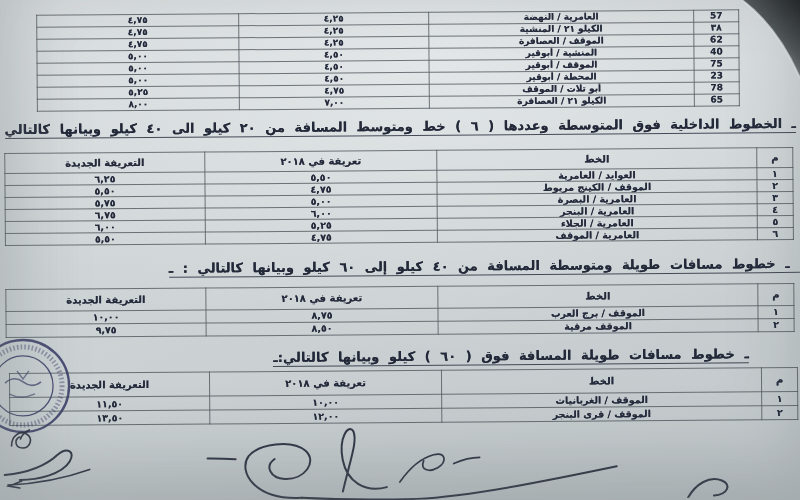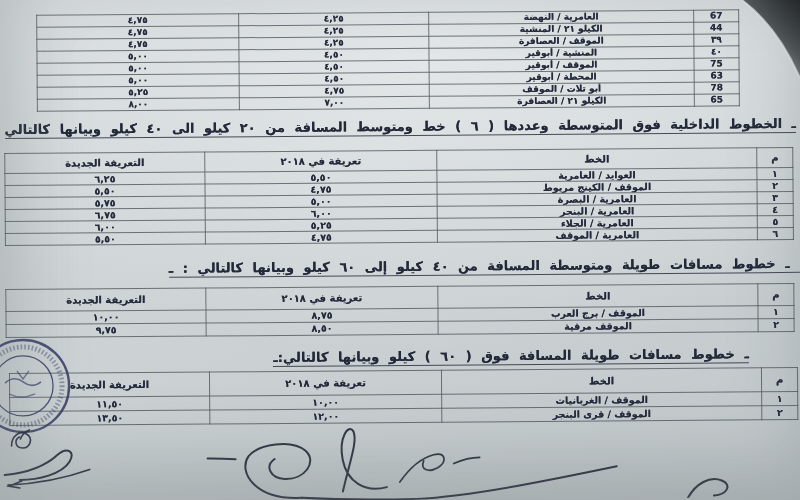--- a/index.html
+++ b/index.html
@@ -59,51 +59,51 @@
 
     <table id="table1" class="doc-table">
       <colgroup>
           <col style="width:45px">
           <col style="width:265px">
           <col style="width:190px">
           <col style="width:202px">
         </colgroup>
       <tbody>
         <tr>
-          <td>67</td>
+          <td>57</td>
           <td>العامرية / النهضة</td>
           <td>٤,٢٥</td>
           <td>٤,٧٥</td>
         </tr>
         <tr>
-          <td>44</td>
+          <td>٣٨</td>
           <td>الكيلو ٢١ / المنشية</td>
           <td>٤,٢٥</td>
           <td>٤,٧٥</td>
         </tr>
         <tr>
-          <td>٣٩</td>
+          <td>62</td>
           <td>الموقف / العصافرة</td>
           <td>٤,٢٥</td>
           <td>٤,٧٥</td>
         </tr>
         <tr>
-          <td>٤٠</td>
+          <td>40</td>
           <td>المنشية / أبوقير</td>
           <td>٤,٥٠</td>
           <td>٥,٠٠</td>
         </tr>
         <tr>
           <td>75</td>
           <td>الموقف / أبوقير</td>
           <td>٤,٥٠</td>
           <td>٥,٠٠</td>
         </tr>
         <tr>
-          <td>63</td>
+          <td>23</td>
           <td>المحطة / أبوقير</td>
           <td>٤,٥٠</td>
           <td>٥,٠٠</td>
         </tr>
         <tr>
           <td>78</td>
           <td>أبو تلات / الموقف</td>
           <td>٤,٧٥</td>
           <td>٥,٢٥</td>
         </tr>

